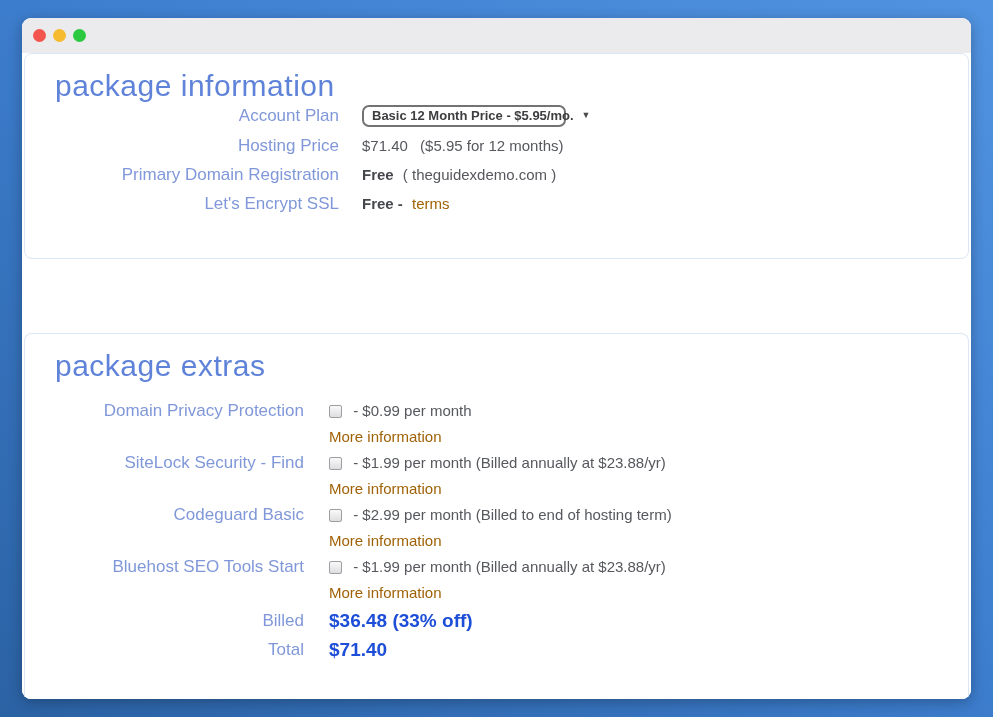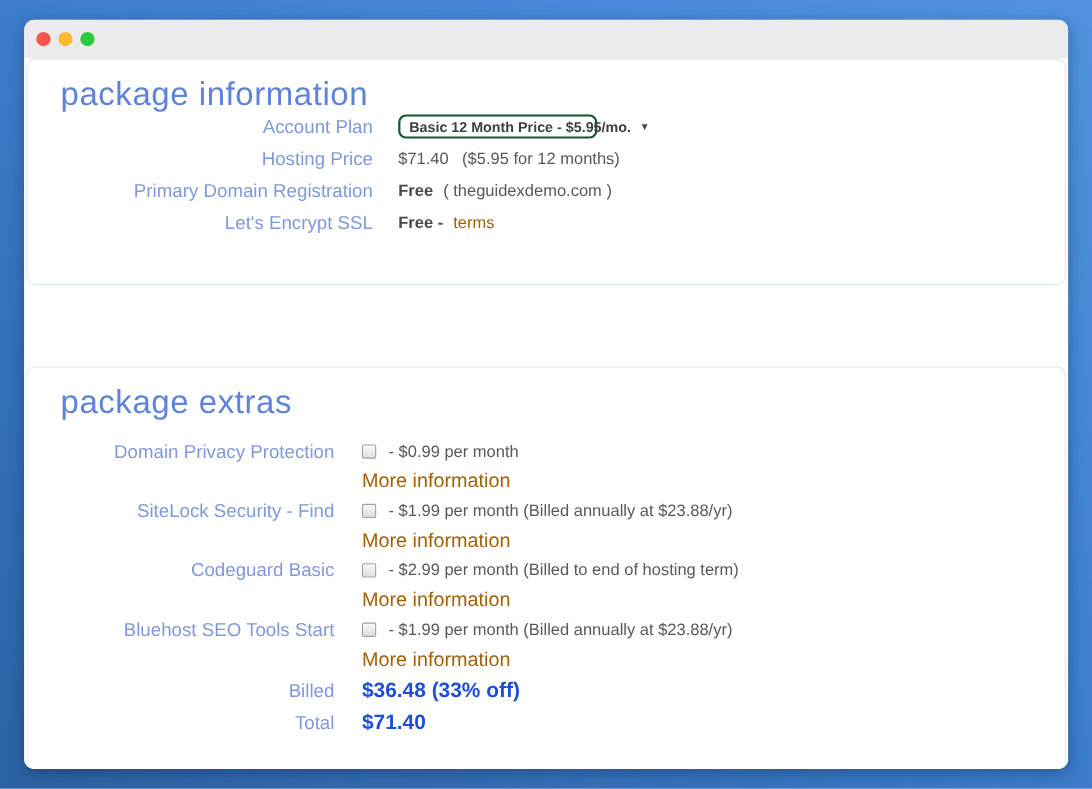--- a/index.html
+++ b/index.html
@@ -43,35 +43,35 @@
     align-items:center; font-size:15px;
   }
   .lbl { text-align:right; color:#8098d9; font-size:17px; line-height:21px; }
   .val { color:#56585d; line-height:21px; white-space:nowrap; }
   .val .note { margin-left:8px; }
   .val .strong { color:#45474c; font-weight:700; }
   .val a, .more a, a.link { color:#a16207; text-decoration:none; cursor:pointer; }
 
   .select {
     display:inline-flex; align-items:center; justify-content:space-between;
-    width:181px; height:22px; padding:0 8px;
-    border:2px solid #14532d; border-radius:7px; background:#fff;
+    width:204px; height:22px; padding:0 8px;
+    border:2px solid #737373; border-radius:7px; background:#fff;
     font-size:13px; font-weight:700; color:#3e3e40; cursor:pointer; white-space:nowrap;
   }
   .select .caret { font-size:9px; color:#4a4a4a; margin-left:8px; }
 
   
   .grid-extras {
     display:grid; grid-template-columns:249px 1fr; column-gap:25px; row-gap:4px;
     margin-top:16px; font-size:15px; align-items:start;
   }
   .grid-extras .lbl { line-height:22px; }
   .price { color:#56585d; line-height:22px; white-space:nowrap; }
   .more  { line-height:22px; }
-  .more a { font-size:18px; }
+  .more a { font-size:15px; }
   input.cb {
     appearance:none; -webkit-appearance:none;
     width:13px; height:13px; border:1px solid #9c9ea1; border-radius:2px;
     background:linear-gradient(#f9f9f9,#dedee0);
     vertical-align:-2px; margin:0 7px 0 0; cursor:pointer;
   }
   .sum-lbl { text-align:right; color:#8098d9; font-size:17px; line-height:25px; }
   .sum-val { color:#1d4ed8; font-weight:700; font-size:19px; line-height:25px; }
 </style>
 </head>

